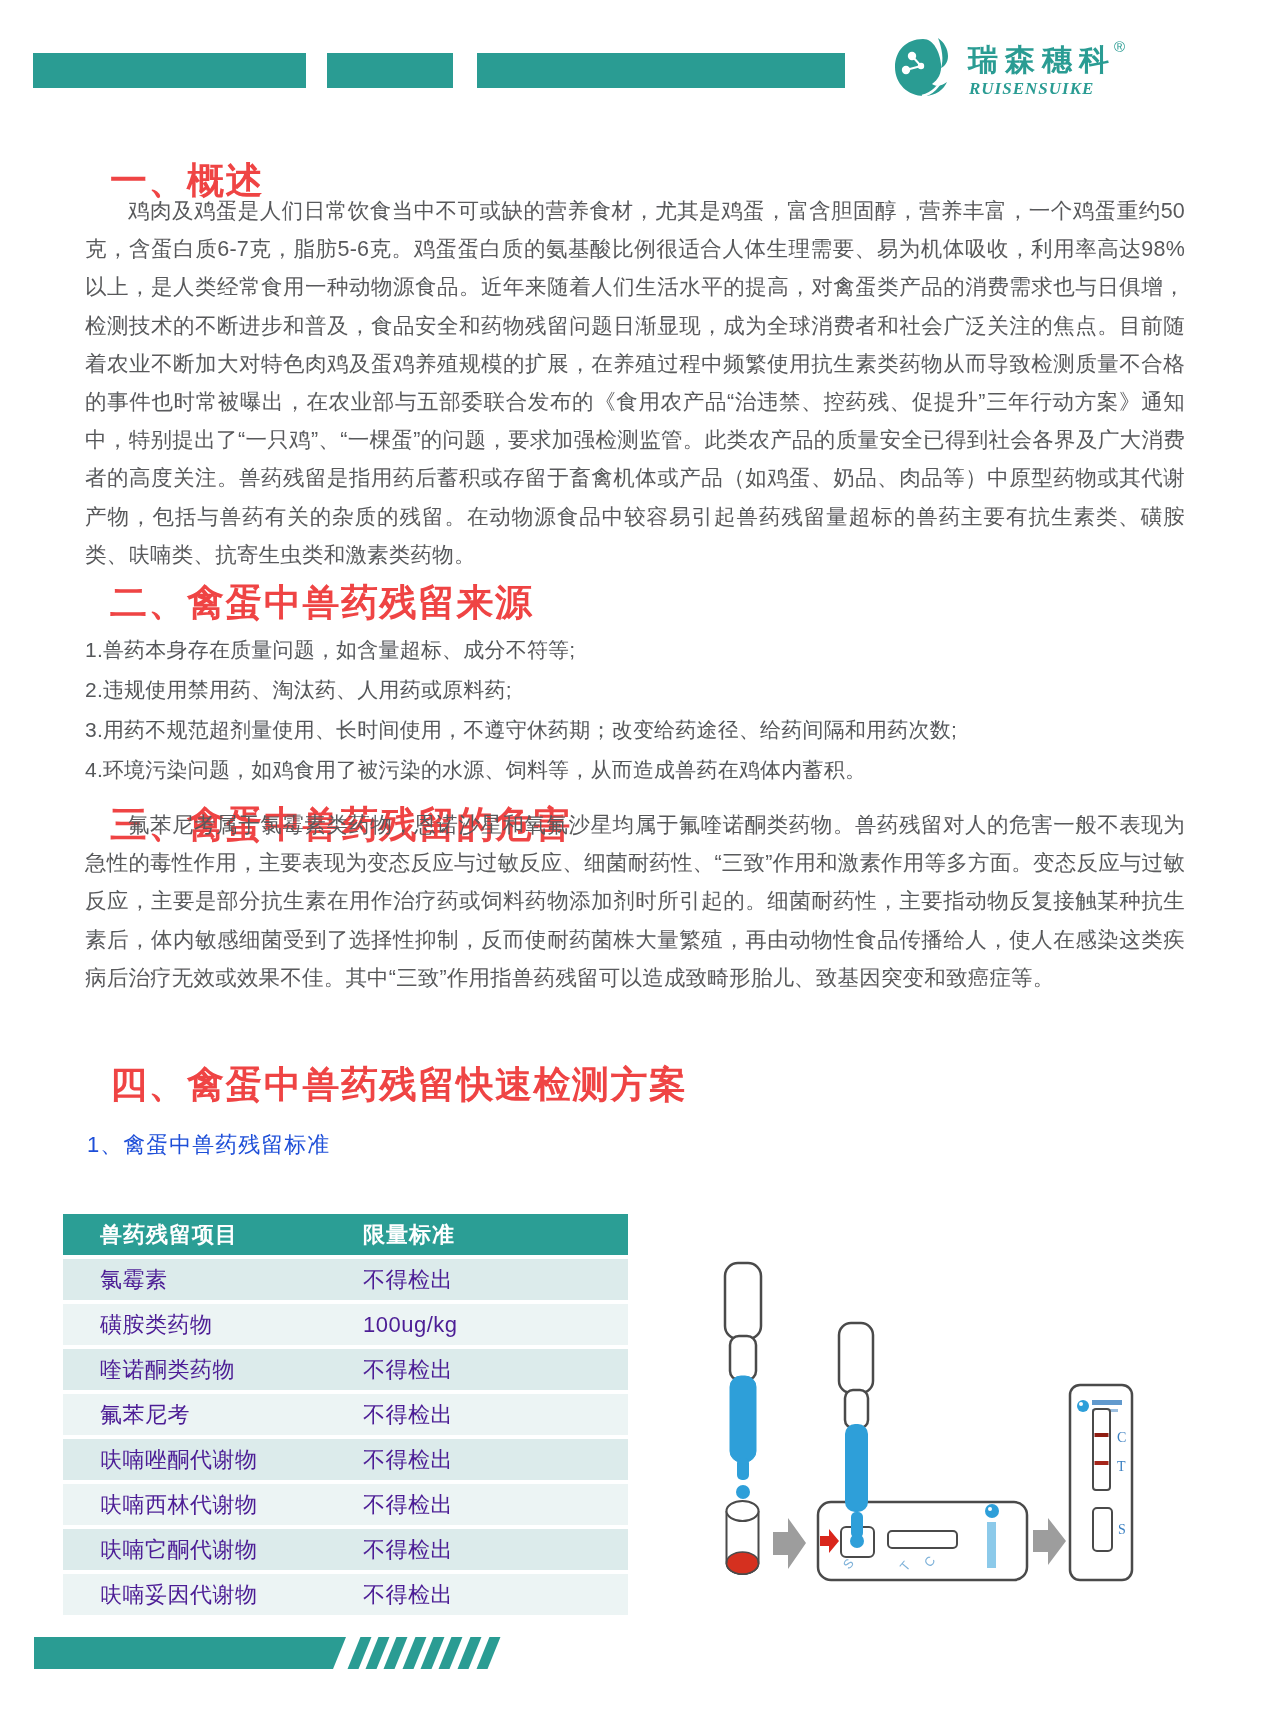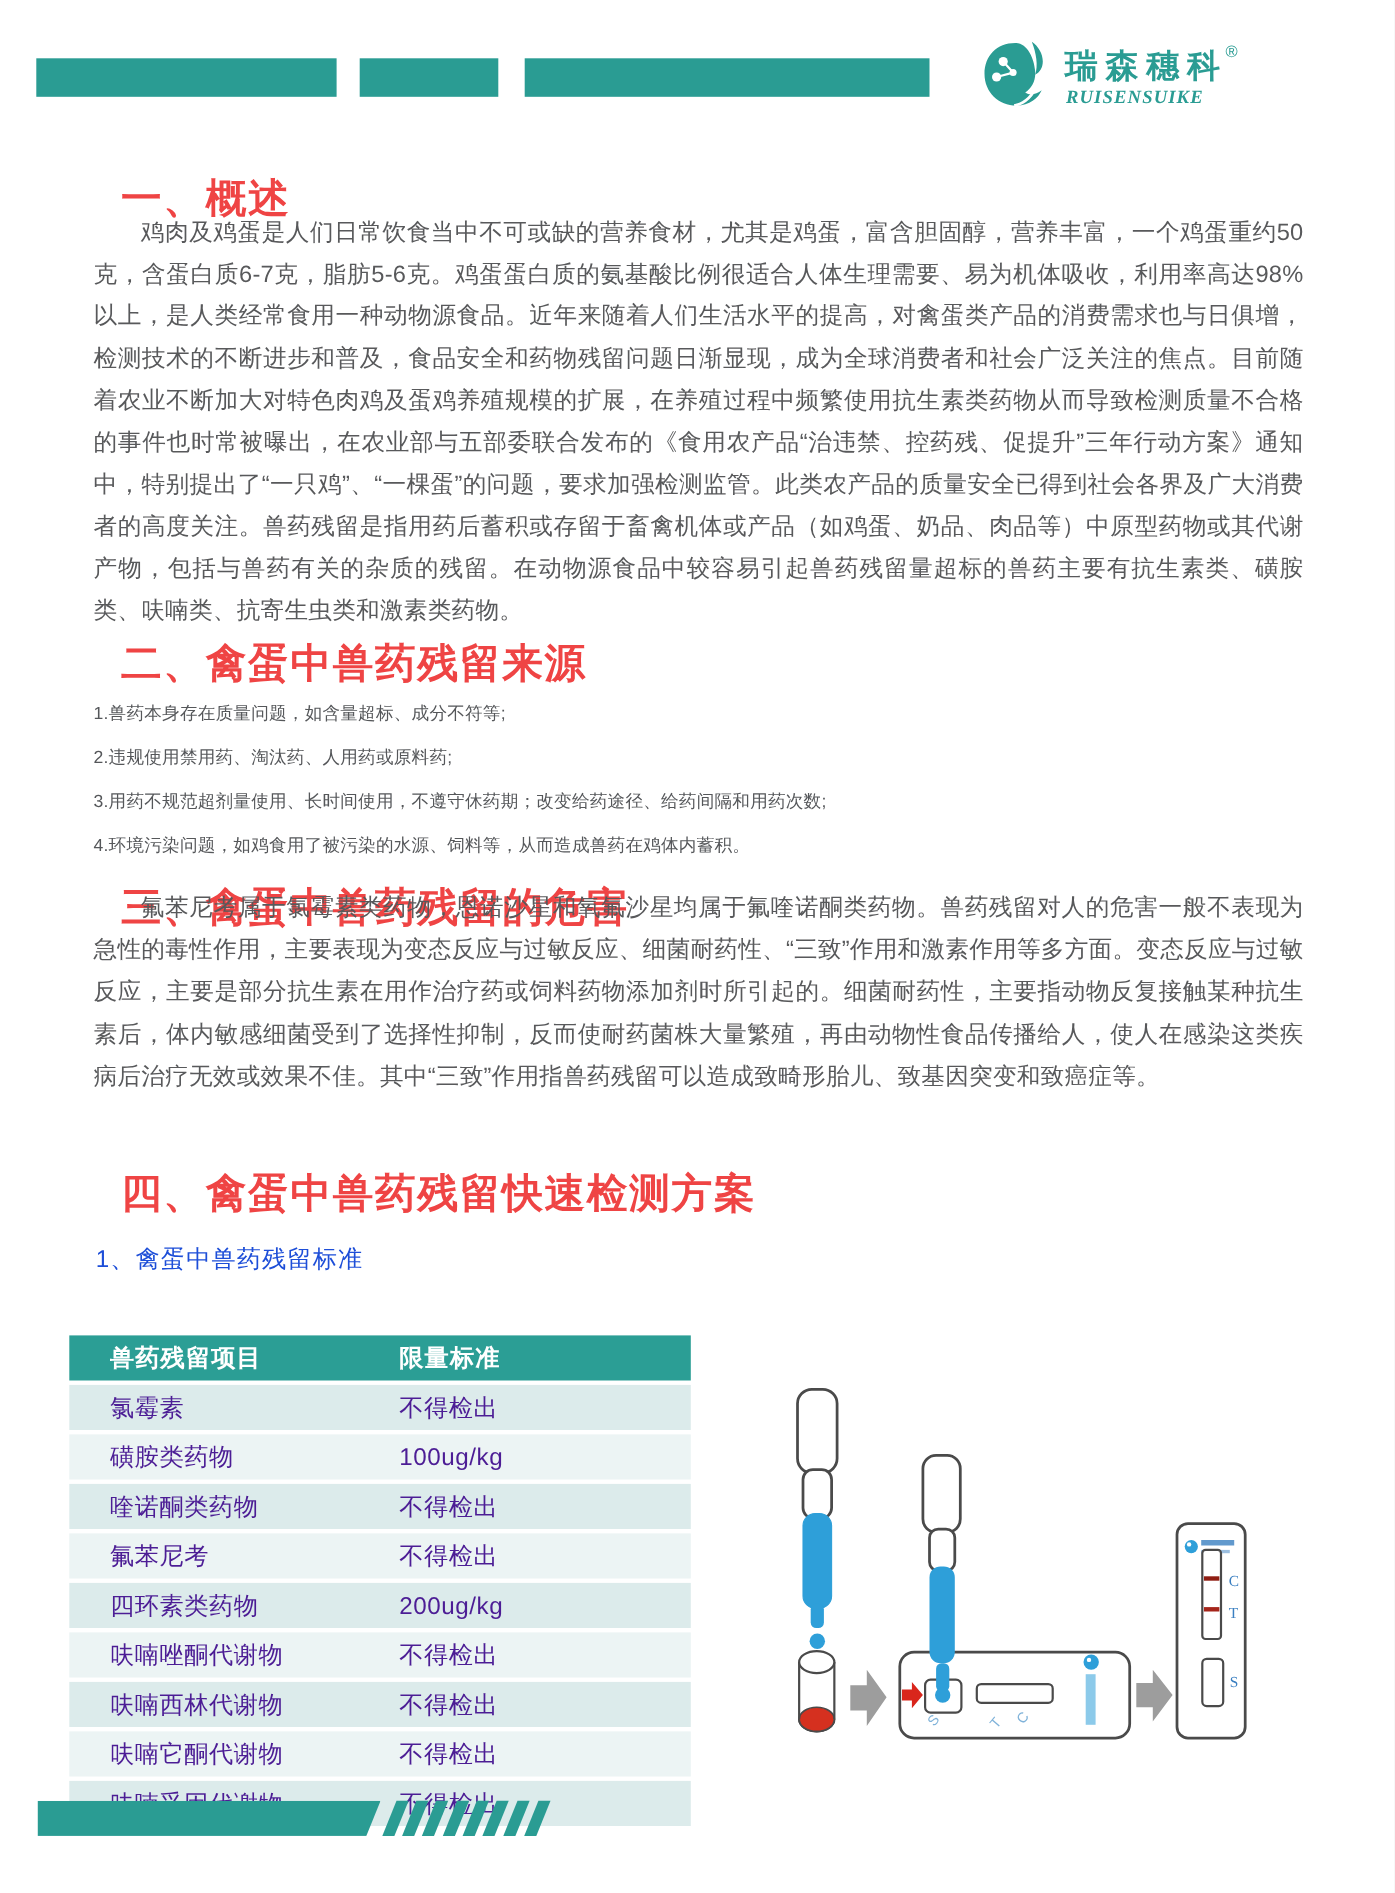--- a/index.html
+++ b/index.html
@@ -19,21 +19,21 @@
     position:absolute;left:93px;color:#ef4444;font-weight:800;
     font-size:37px;letter-spacing:1.5px;white-space:nowrap;margin-left:17px;
   }
   .body-par{
     position:absolute;left:85px;width:1100px;color:#58595b;
     font-size:21.5px;line-height:38.2px;text-align:justify;
     text-indent:2em;letter-spacing:0.2px;
   }
   .list-block{
     position:absolute;left:85px;width:1120px;color:#55575a;
-    font-size:16px;line-height:40px;letter-spacing:0.2px;
+    font-size:21px;line-height:40px;letter-spacing:0.2px;
   }
   .subsec{
     position:absolute;left:87px;color:#1d4ed8;font-size:22px;letter-spacing:1px;
   }
   
   .rtable{position:absolute;left:63px;top:1214px;width:565px;}
   .rtable .thead{
     display:flex;background:#2b9e95;color:#ffffff;font-weight:700;
     font-size:22px;height:41px;line-height:41px;letter-spacing:1px;
   }
@@ -114,24 +114,20 @@
       <div class="col1">磺胺类药物</div>
       <div class="col2">100ug/kg</div>
     </div>
     <div class="trow">
       <div class="col1">喹诺酮类药物</div>
       <div class="col2">不得检出</div>
     </div>
     <div class="trow">
       <div class="col1">氟苯尼考</div>
       <div class="col2">不得检出</div>
-    </div>
-    <div class="trow">
-      <div class="col1">四环素类药物</div>
-      <div class="col2">200ug/kg</div>
     </div>
     <div class="trow">
       <div class="col1">呋喃唑酮代谢物</div>
       <div class="col2">不得检出</div>
     </div>
     <div class="trow">
       <div class="col1">呋喃西林代谢物</div>
       <div class="col2">不得检出</div>
     </div>
     <div class="trow">

